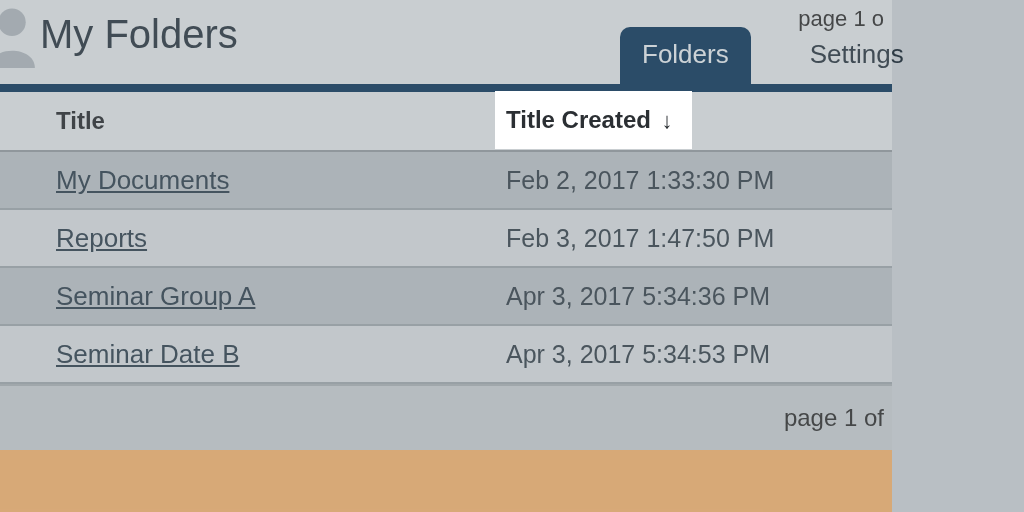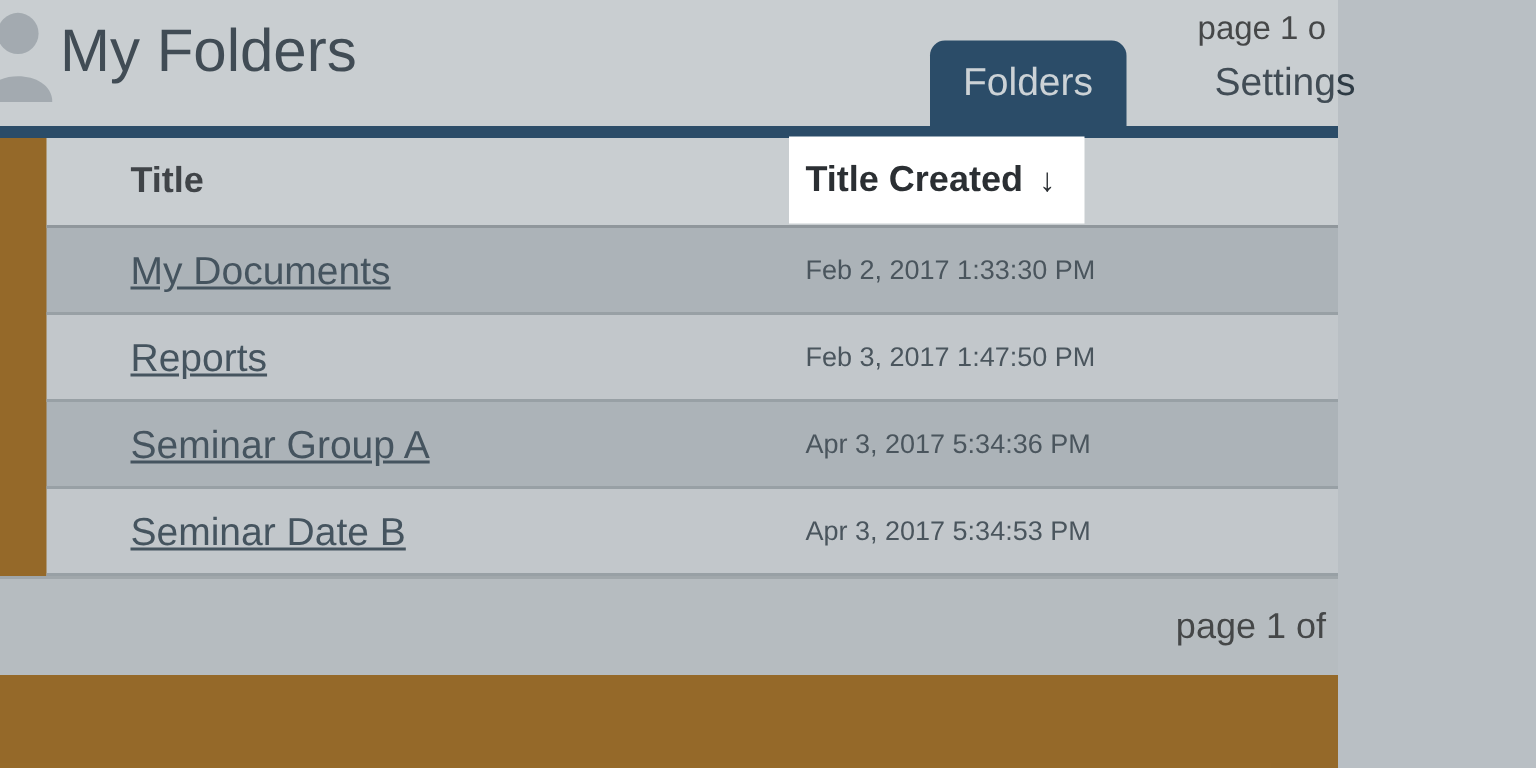--- a/index.html
+++ b/index.html
@@ -1,21 +1,21 @@
 <!DOCTYPE html>
 <html><head>
 <meta charset="utf-8">
 <style>
   * { box-sizing: border-box; margin: 0; padding: 0; }
   html, body { width: 1024px; height: 512px; overflow: hidden; font-family: Arial, Helvetica, sans-serif; background: #b9bfc4; }
   .page {
     width: 892px;
     height: 512px;
     position: relative;
-    background: #a16207;
+    background: #fdba74;
   }
   .overlay {
     position: absolute; inset: 0;
     background: rgba(120,125,130,0.28);
     pointer-events: none;
   }
   .header {
     position: relative;
     height: 92px;
     background: #e9edf0;
@@ -62,21 +62,20 @@
     border-top-right-radius: 10px;
     margin-right: 24px;
     cursor: pointer;
   }
   .tab.active {
     background: #0e3a5f;
     color: #eef3f7;
   }
   .table {
     width: 100%;
-    padding-left: 31px;
   }
   .row {
     display: flex;
     align-items: center;
     height: 58px;
     border-bottom: 2px solid #a6adb3;
   }
   .row.header-row {
     height: 60px;
     background: #e9edf0;
@@ -116,21 +115,21 @@
     margin-left: 4px;
     font-weight: 400;
   }
   .folder-link {
     font-size: 26px;
     color: #334452;
     text-decoration: underline;
     cursor: pointer;
   }
   .date-text {
-    font-size: 18px;
+    font-size: 25px;
     color: #3a4650;
   }
   .footer {
     height: 66px;
     background: #cfd5d9;
     position: relative;
     border-top: 2px solid #b1b7bc;
   }
   .bottom-pager {
     position: absolute;

